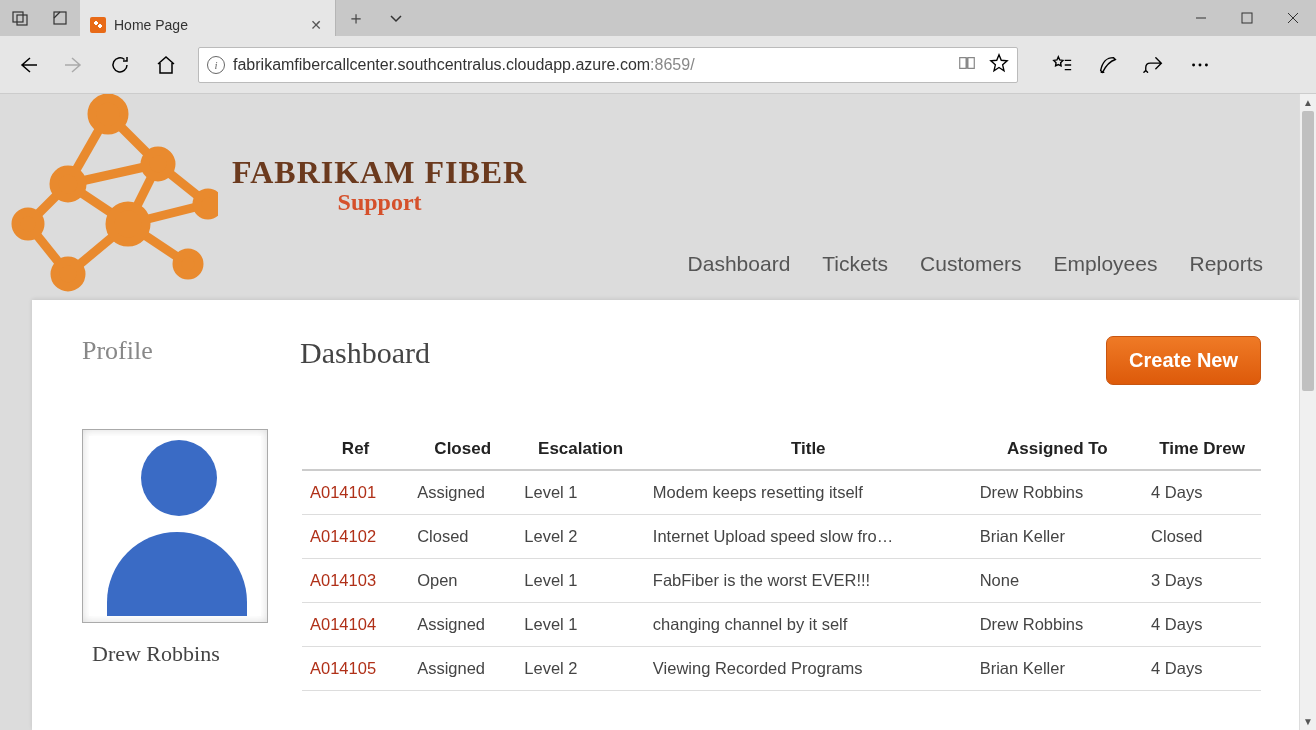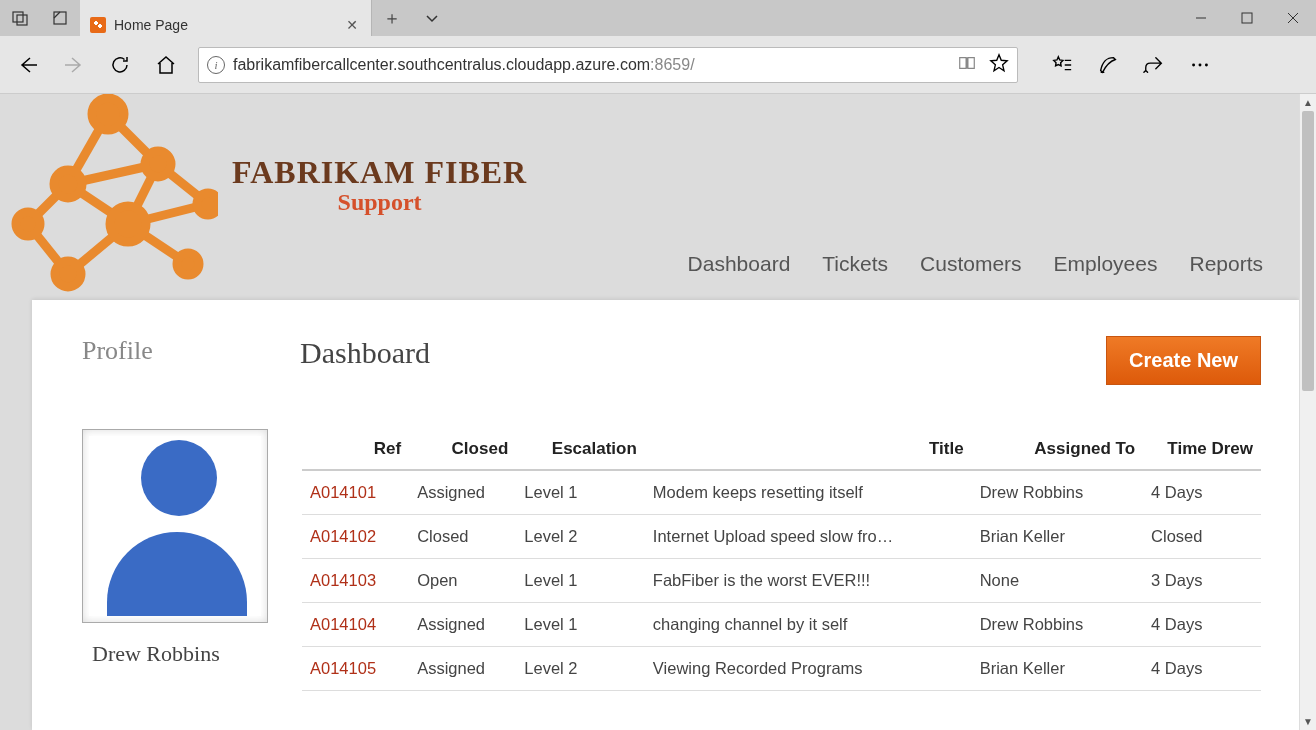--- a/index.html
+++ b/index.html
@@ -3,21 +3,21 @@
 <meta charset="utf-8">
 <style>
   * { box-sizing: border-box; margin: 0; padding: 0; }
   html, body { width: 1316px; height: 730px; font-family: "Segoe UI", Arial, sans-serif; overflow: hidden; background: #fff; }
   
   
   .browser-chrome { width: 100%; height: 94px; background: #e6e6e6; border-bottom: 1px solid #ccc; position: relative; }
   .tabbar { height: 36px; background: #c8c8c8; display: flex; align-items: stretch; }
   .tab-ctrl { width: 40px; display: flex; align-items: center; justify-content: center; }
   .tab-ctrl svg { width: 16px; height: 16px; }
-  .tab { background: #e6e6e6; display: flex; align-items: center; padding: 13px 12px 0 10px; gap: 8px; width: 292px; border-right: 1px solid #b5b5b5; }
+  .tab { background: #e6e6e6; display: flex; align-items: center; padding: 13px 12px 0 10px; gap: 8px; width: 256px; border-right: 1px solid #b5b5b5; }
   .tab .favicon { width: 16px; height: 16px; background: #e86a17; display: inline-block; border-radius: 2px; position: relative; }
   .tab .favicon::after { content: ""; position: absolute; inset: 3px; background: radial-gradient(circle at 30% 30%, #fff 2px, transparent 2px), radial-gradient(circle at 70% 60%, #fff 2px, transparent 2px); }
   .tab .title { flex: 1; font-size: 14px; color: #333; white-space: nowrap; overflow: hidden; text-overflow: ellipsis; }
   .tab .close { width: 14px; height: 14px; display: flex; align-items: center; justify-content: center; color: #555; font-size: 14px; }
   .tab-plus, .tab-chev { width: 40px; display: flex; align-items: center; justify-content: center; color: #444; font-size: 18px; }
   .winctrls { position: absolute; right: 0; top: 0; height: 36px; display: flex; }
   .winctrls div { width: 46px; display: flex; align-items: center; justify-content: center; color: #333; }
   
   .navbar { height: 58px; display: flex; align-items: center; padding: 0 6px; gap: 2px; }
   .nav-btn { width: 44px; height: 44px; display: flex; align-items: center; justify-content: center; color: #000; }
@@ -50,33 +50,33 @@
   
   
   .topnav { position: absolute; right: 36px; top: 158px; display: flex; gap: 32px; }
   .topnav a { font-size: 21px; color: #555; text-decoration: none; }
   
   
   .panel { position: absolute; left: 32px; right: 0; top: 206px; bottom: 0; background: #fff; box-shadow: 0 -1px 4px rgba(0,0,0,0.1); padding: 36px 38px 0 50px; }
   .panel-head { display: flex; align-items: flex-start; }
   .profile-h { font-family: Georgia, serif; font-size: 26px; color: #888; font-weight: normal; width: 218px; }
   .dash-h { font-family: Georgia, serif; font-size: 30px; color: #444; font-weight: normal; flex: 1; }
-  .create-btn { background: #e86a17; background: linear-gradient(#ef7a26, #dd5a0a); color: #fff; border: 1px solid #c85510; padding: 12px 22px; font-size: 20px; font-weight: bold; cursor: pointer; border-radius: 0; }
+  .create-btn { background: #e86a17; background: linear-gradient(#ef7a26, #dd5a0a); color: #fff; border: 1px solid #c85510; padding: 12px 22px; font-size: 20px; font-weight: bold; cursor: pointer; border-radius: 7px; }
   
   .content { display: flex; margin-top: 44px; gap: 30px; }
   .profile-col { width: 190px; }
   .avatar { width: 186px; height: 194px; border: 1px solid #aaa; background: #fff; padding: 6px; box-shadow: inset 0 0 8px rgba(0,0,0,0.15); }
   .avatar-inner { width: 100%; height: 100%; background: #fff; position: relative; }
   .avatar-inner .head { position: absolute; left: 52px; top: 4px; width: 76px; height: 76px; border-radius: 50%; background: #3a6bc5; }
   .avatar-inner .body { position: absolute; left: 18px; bottom: 0; width: 140px; height: 84px; background: #3a6bc5; border-radius: 70px 70px 0 0; }
   .profile-name { font-family: Georgia, serif; font-size: 22px; color: #444; margin-top: 18px; margin-left: 10px; }
   
   .tickets-col { flex: 1; }
   table.tickets { width: 100%; border-collapse: collapse; }
-  table.tickets th { text-align: right; font-size: 17px; font-weight: bold; color: #222; padding: 10px 8px; border-bottom: 2px solid #ccc; }
+  table.tickets th { text-align: center; font-size: 17px; font-weight: bold; color: #222; padding: 10px 8px; border-bottom: 2px solid #ccc; }
   table.tickets td { font-size: 16.5px; color: #444; padding: 12px 8px; border-bottom: 1px solid #ddd; white-space: nowrap; overflow: hidden; text-overflow: ellipsis; max-width: 0; }
   table.tickets td.ref { color: #b03018; }
   table.tickets col.c-ref { width: 100px; }
   table.tickets col.c-status { width: 100px; }
   table.tickets col.c-esc { width: 120px; }
   table.tickets col.c-title { width: 305px; }
   table.tickets col.c-assigned { width: 160px; }
   table.tickets col.c-time { width: 110px; }
 </style>
 </head>

